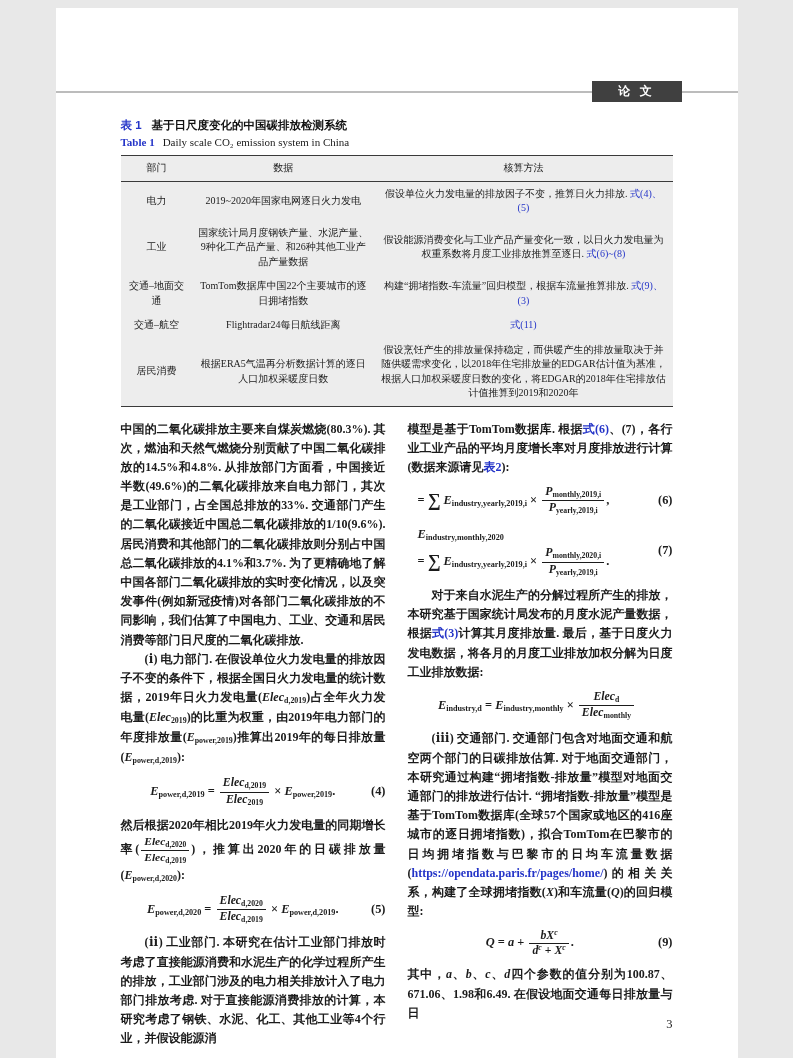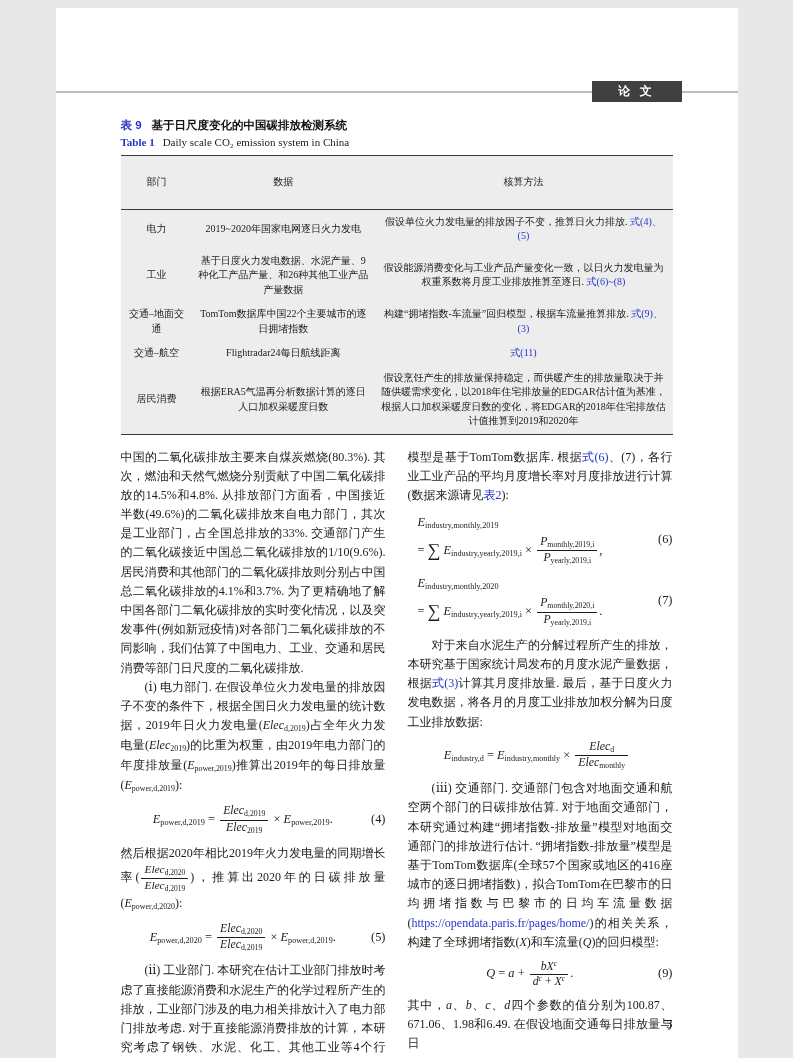--- a/index.html
+++ b/index.html
@@ -22,30 +22,30 @@
   .cap-zh { font-size:11.5px; font-weight:bold; font-family:"Liberation Sans","DejaVu Sans",sans-serif; color:#111; }
   .cap-zh .cap-label { color:#2434c8; margin-right:10px; }
   .cap-en { font-size:11px; margin-top:3px; }
   .cap-en .cap-label { color:#2434c8; font-weight:bold; margin-right:8px; }
   .paper-table {
     width:100%; border-collapse:collapse; margin-top:7px;
     background:#ededed; font-size:10px; line-height:1.45;
     border-top:1.5px solid #3a3a3a; border-bottom:1.5px solid #3a3a3a;
   }
   .paper-table th {
-    font-weight:normal; padding:19px 4px; border-bottom:1px solid #3a3a3a; text-align:center;
+    font-weight:normal; padding:5px 4px; border-bottom:1px solid #3a3a3a; text-align:center;
   }
   .paper-table td { padding:5px 6px; text-align:center; vertical-align:middle; }
   .col-dept { width:13%; }
   .col-data { width:33%; }
   .col-method { width:54%; }
 
   
   .columns { display:flex; gap:22px; margin-top:13px; }
-  .col { flex:1; font-size:12px; line-height:1.6; text-align:justify; }
+  .col { flex:1; font-size:12px; line-height:1.6; text-align:justify;font-weight:bold; }
   .col p { margin:0; }
   .col p.indent { text-indent:2em; }
 
   
   .sg-l { color:#2434c8; }
   .sg-i { font-style:italic; }
   .sg-sub { font-size:0.66em; vertical-align:-0.3em; }
   .sg-sup { font-size:0.66em; vertical-align:0.5em; font-style:italic; }
   .sg-sum { font-size:1.45em; line-height:1; vertical-align:-0.12em; }
 
@@ -69,42 +69,42 @@
 <body>
 
 <div class="page">
   <div class="header-rule"></div>
   <div class="corner-tag">论 文</div>
 
   <div class="content">
 
     <section class="table-block">
       <div class="cap-zh">
-        <span class="cap-label">表 9</span><span>基于日尺度变化的中国碳排放检测系统</span>
+        <span class="cap-label">表 1</span><span>基于日尺度变化的中国碳排放检测系统</span>
       </div>
       <div class="cap-en">
         <span class="cap-label">Table 1</span><span>Daily scale CO₂ emission system in China</span>
       </div>
       <table class="paper-table">
         <thead>
           <tr>
               <th class="col-dept">部门</th>
               <th class="col-data">数据</th>
               <th class="col-method">核算方法</th>
             </tr>
         </thead>
         <tbody>
             <tr>
               <td class="col-dept">电力</td>
               <td class="col-data">2019~2020年国家电网逐日火力发电</td>
               <td class="col-method"><span>假设单位火力发电量的排放因子不变，推算日火力排放. </span><span class="sg-l">式(4)、(5)</span></td>
             </tr>
             <tr>
               <td class="col-dept">工业</td>
-              <td class="col-data">基于日度火力发电数据、水泥产量、9种化工产品产量、和26种其他工业产品产量数据</td>
+              <td class="col-data">国家统计局月度钢铁产量、水泥产量、9种化工产品产量、和26种其他工业产品产量数据</td>
               <td class="col-method"><span>假设能源消费变化与工业产品产量变化一致，以日火力发电量为权重系数将月度工业排放推算至逐日. </span><span class="sg-l">式(6)~(8)</span></td>
             </tr>
             <tr>
               <td class="col-dept">交通–地面交通</td>
               <td class="col-data">TomTom数据库中国22个主要城市的逐日拥堵指数</td>
               <td class="col-method"><span>构建“拥堵指数-车流量”回归模型，根据车流量推算排放. </span><span class="sg-l">式(9)、(3)</span></td>
             </tr>
             <tr>
               <td class="col-dept">交通–航空</td>
               <td class="col-data">Flightradar24每日航线距离</td>
@@ -144,21 +144,20 @@
                 </span><span> × </span><span class="sg-i">E</span><span class="sg-sub">power,d,2019</span><span>.</span></div>
             </div>
             <span class="eq-num">(5)</span>
           </div>
         <p class="indent"><span>(ⅱ) 工业部门. 本研究在估计工业部门排放时考虑了直接能源消费和水泥生产的化学过程所产生的排放，工业部门涉及的电力相关排放计入了电力部门排放考虑. 对于直接能源消费排放的计算，本研究考虑了钢铁、水泥、化工、其他工业等4个行业，并假设能源消</span></p>
       </div>
       <div class="col">
         <p><span>模型是基于TomTom数据库. 根据</span><span class="sg-l">式(6)</span><span>、(7)，各行业工业产品的平均月度增长率对月度排放进行计算(数据来源请见</span><span class="sg-l">表2</span><span>):</span></p>
         <div class="equation two-line">
             <div class="eq-body">
-              <div class="eq-pre"><span class="sg-i">E</span><span class="sg-sub">industry,monthly,2019</span></div>
               <div class="eq-main"><span>= </span><span class="sg-sum">∑</span><span> </span><span class="sg-i">E</span><span class="sg-sub">industry,yearly,2019,i</span><span> × </span><span class="frac">
                   <span class="fn"><span class="sg-i">P</span><span class="sg-sub">monthly,2019,i</span></span>
                   <span class="fd"><span class="sg-i">P</span><span class="sg-sub">yearly,2019,i</span></span>
                 </span><span>,</span></div>
             </div>
             <span class="eq-num">(6)</span>
           </div>
         <div class="equation two-line">
             <div class="eq-body">
               <div class="eq-pre"><span class="sg-i">E</span><span class="sg-sub">industry,monthly,2020</span></div>

